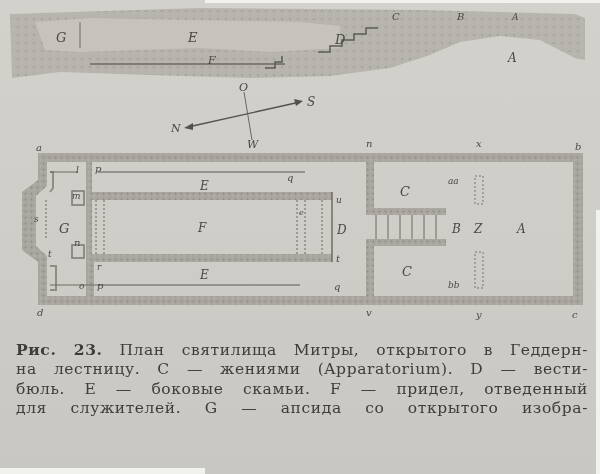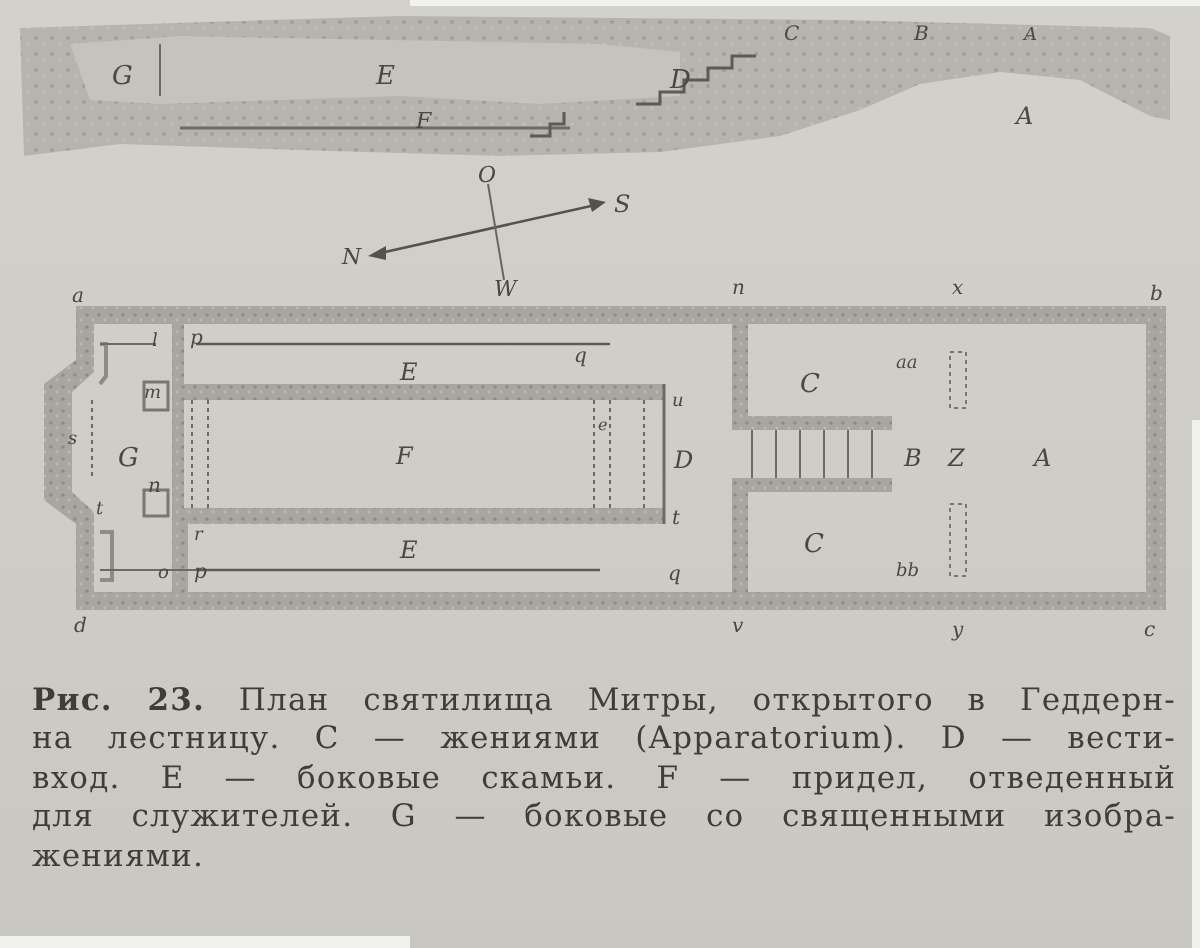--- a/index.html
+++ b/index.html
@@ -164,17 +164,16 @@
       <text class="lbl" x="402" y="276" font-size="13">C</text>
       <text class="lbl" x="452" y="233" font-size="12">B</text>
       <text class="lbl" x="474" y="233" font-size="12">Z</text>
       <text class="lbl" x="517" y="233" font-size="12">A</text>
     </g>
   </svg>
 
   <div class="caption">
     <span class="line"><span class="fig">Рис. 23.</span> <span>План святилища Митры, открытого в Геддерн-</span></span>
     <span class="line">на лестницу. C — жениями (Apparatorium). D — вести-</span>
-    <span class="line">вход. E — боковые скамьи. F — придел, отведенный</span>
-    <span class="line">для служителей. G — боковые со священными изобра-</span>
-    <span class="line last">жениями.</span>
+    <span class="line">бюль. E — боковые скамьи. F — придел, отведенный</span>
+    <span class="line">для служителей. G — апсида со открытого изобра-</span>
   </div>
 </div>
 
 </body></html>

